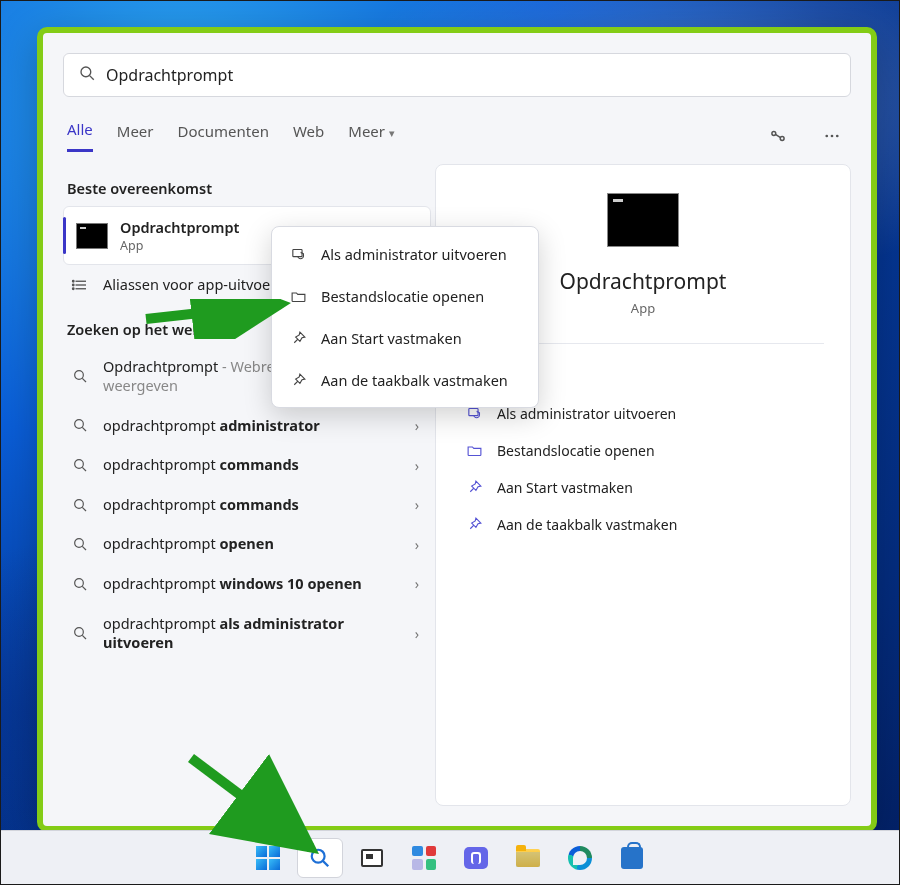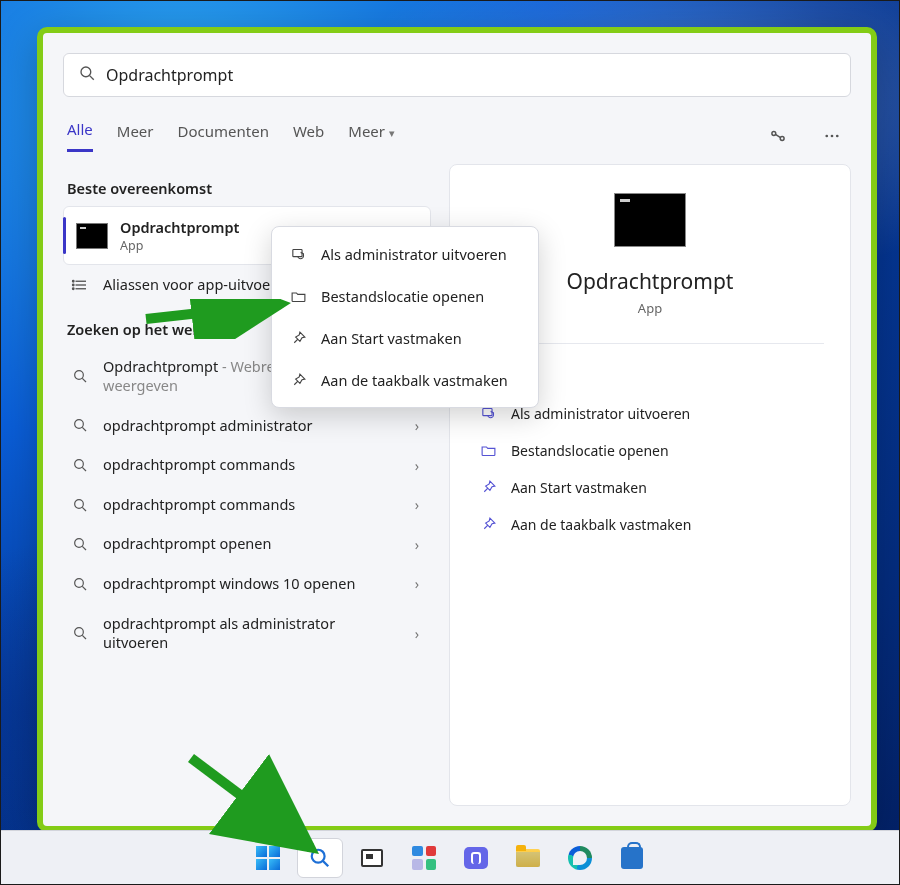--- a/index.html
+++ b/index.html
@@ -51,21 +51,21 @@
     padding: 22px 24px 0;
     gap: 24px;
     color: #555;
   }
   .tab { font-size: 15px; padding-bottom: 10px; cursor: pointer; }
   .tab.active { color: #3b36c7; border-bottom: 3px solid #3b36c7; font-weight: 400; }
   .tabs-row .spacer { flex: 1; }
   .icon-btn { width: 30px; height: 30px; display: flex; align-items: center; justify-content: center; cursor: pointer; color: #555; }
   .chev { font-size: 11px; margin-left: 4px; color: #777; }
 
-  .body { flex: 1; display: flex; padding: 12px 20px 20px; gap: 18px; position: relative; }
+  .body { flex: 1; display: flex; padding: 12px 20px 20px; gap: 4px; position: relative; }
 
   .left-col { width: 368px; display: flex; flex-direction: column; }
   .section-title { font-size: 14.5px; font-weight: 600; color: #222; margin: 14px 4px 8px; }
 
   .best-match {
     background: #fff; border: 1px solid #e3e5eb; border-radius: 6px;
     display: flex; align-items: center; gap: 12px;
     padding: 10px 12px;
     position: relative;
   }
@@ -78,21 +78,21 @@
   .bm-text .name { font-size: 14.5px; font-weight: 600; color: #222; }
   .bm-text .sub { font-size: 12.5px; color: #666; }
 
   .settings-item, .web-item {
     display: flex; align-items: center; gap: 12px;
     padding: 10px 6px; cursor: pointer;
     border-radius: 6px;
   }
   .mini-icon { width: 22px; display:flex; justify-content:center; color:#444; }
   .item-label { flex: 1; font-size: 14.5px; color: #222; line-height: 1.35; }
-  .item-label .bold { font-weight: 400; text-align: center; }
+  .item-label .bold { font-weight: 700; text-align: center; }
   .item-label .muted { color: #888; }
   .chevron-right { color: #777; font-size: 14px; padding: 0 6px; }
 
   .right-col {
     flex: 1; background: #fff; border: 1px solid #e3e5eb; border-radius: 8px;
     padding: 28px 26px 20px; display:flex; flex-direction:column; align-items:center;
   }
   .cmd-thumb-lg { width: 72px; height: 54px; background: #000; border: 1px solid #888; position: relative; margin-bottom: 20px; }
   .cmd-thumb-lg::after { content:""; position:absolute; left:5px; top:5px; width:10px; height:3px; background:#ccc; }
   .right-title { font-size: 21px; color: #222; }

